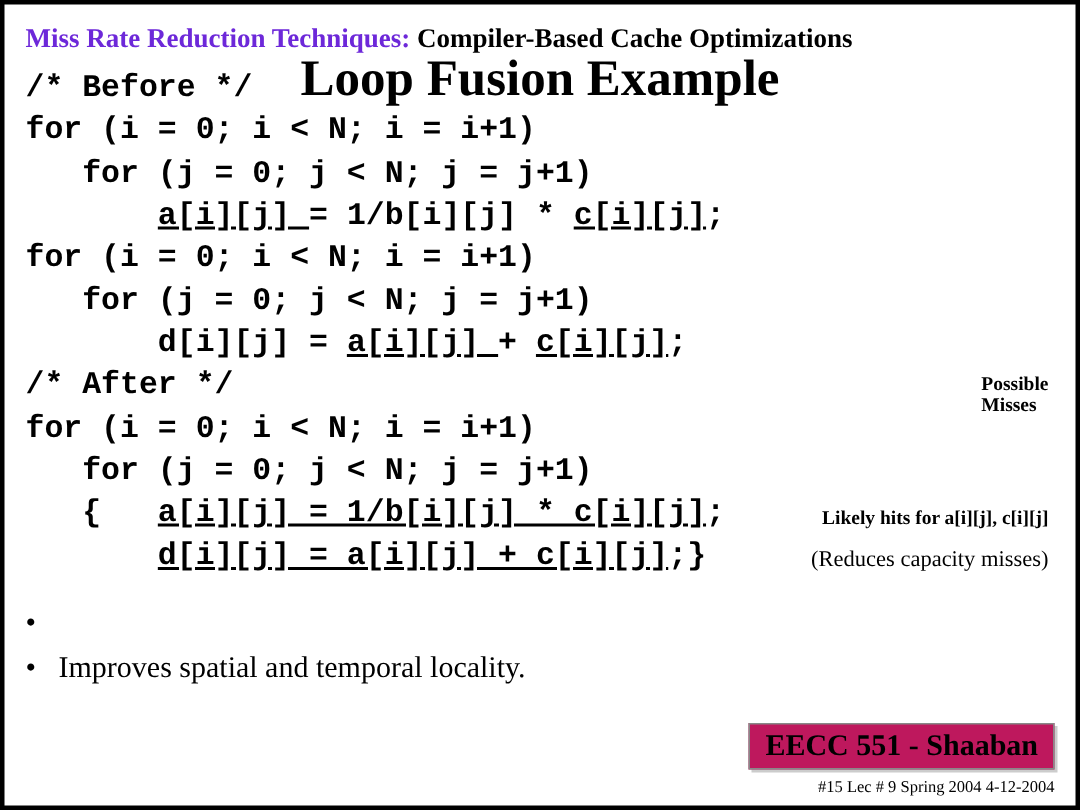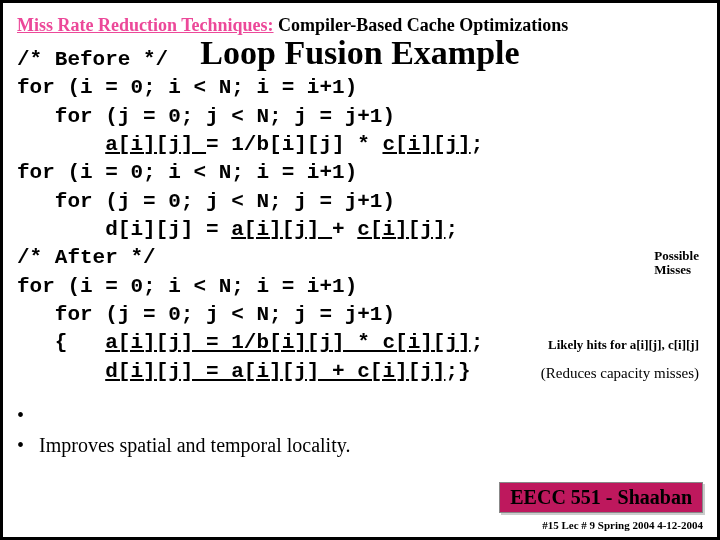--- a/index.html
+++ b/index.html
@@ -14,21 +14,21 @@
     box-sizing: border-box;
     border: 3px solid #000;
     position: relative;
     padding: 8px 14px 0 14px;
   }
   .heading {
     font-size: 18px;
     font-weight: bold;
     margin: 4px 0 0 0;
   }
-  .heading .red { color: #ec4899; text-decoration: underline; }
+  .heading .red { color: #6d28d9; }
   .title {
     font-size: 34px;
     font-weight: bold;
     text-align: center;
     margin-top: -2px;
   }
   .codeblock {
     font-family: "Courier New", monospace;
     font-size: 21px;
     font-weight: bold;
@@ -60,21 +60,21 @@
     padding: 3px 10px;
     font-size: 20px;
     font-weight: bold;
     background: #be185d;
   }
   .footer2 {
     position: absolute;
     right: 14px;
     bottom: 6px;
     font-size: 11px;
-    font-weight: bold;
+    font-weight: normal;
   }
   .mono { font-family: "Courier New", monospace; }
 </style>
 </head>
 <body>
 
 <div class="slide">
 
   <div class="heading">
     <span class="red">Miss Rate Reduction Techniques:</span><span> Compiler-Based Cache Optimizations</span>

